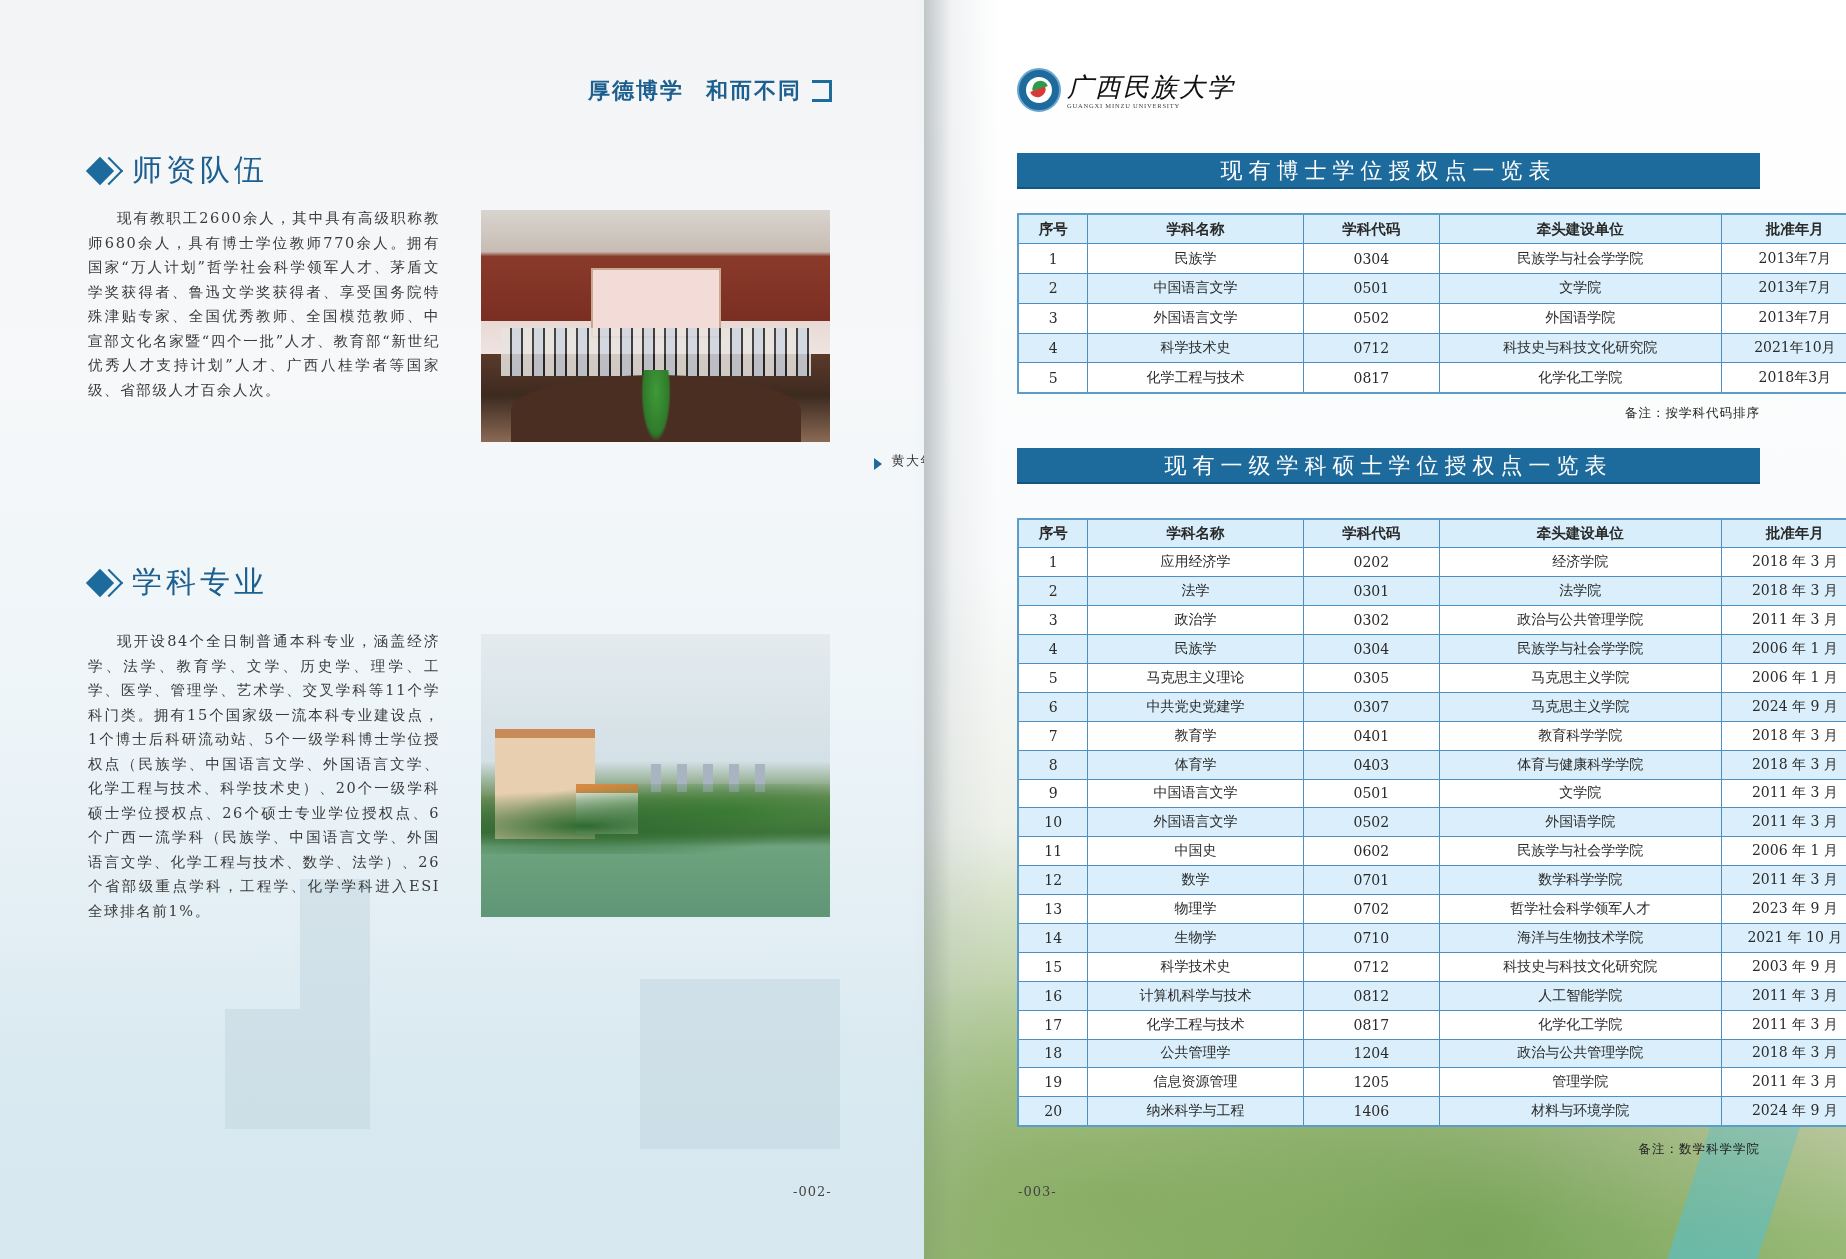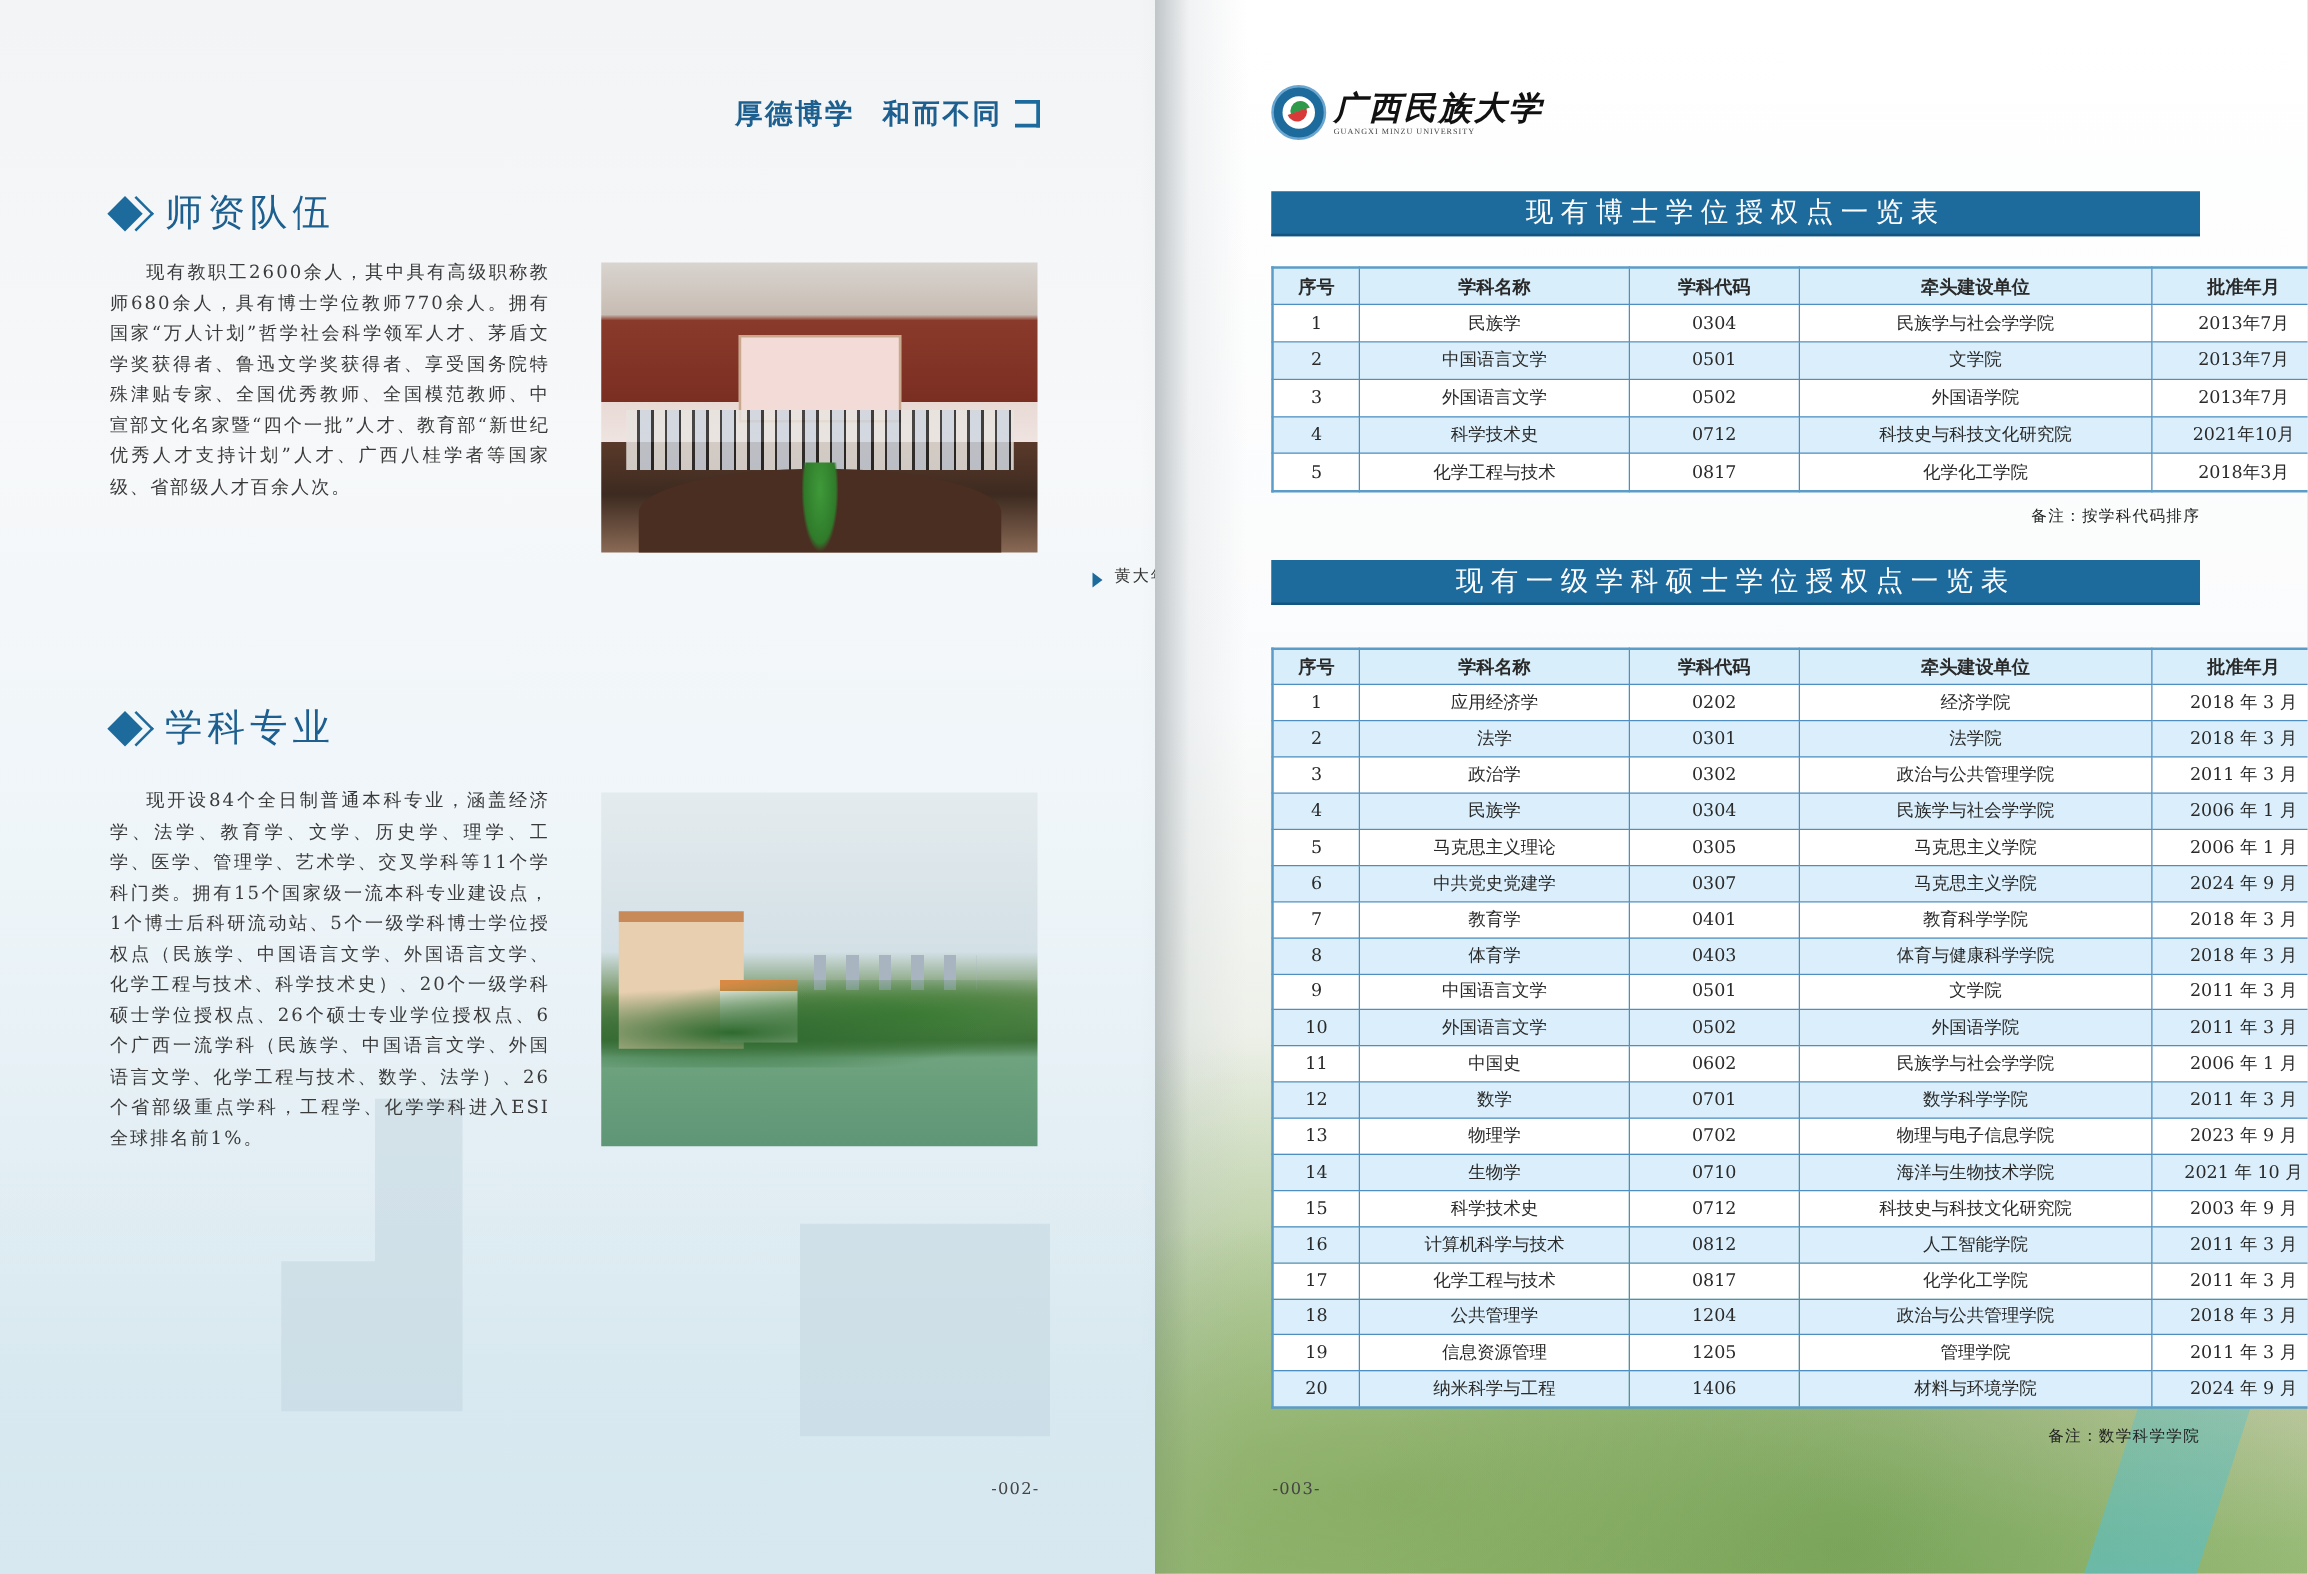--- a/index.html
+++ b/index.html
@@ -75,21 +75,21 @@
 
   .page-number { position: absolute; top: 1184px; font-size: 13px; color: #444; letter-spacing: 1px; }
 
   
   .logo { position: absolute; left: 1017px; top: 68px; display: flex; align-items: center; }
   .logo-emblem-icon { width: 44px; height: 44px; border-radius: 50%; background: #1d6a9c; position: relative; border: 2px solid #6aa6cf; }
   .logo-emblem-icon .inner { position: absolute; left: 7px; top: 7px; width: 26px; height: 26px; border-radius: 50%; background: #fff; }
   .logo-emblem-icon .wave1 { position: absolute; left: 12px; top: 11px; width: 16px; height: 8px; border-radius: 8px 8px 0 0; background: #2e9a4a; transform: rotate(-20deg); }
   .logo-emblem-icon .wave2 { position: absolute; left: 12px; top: 19px; width: 16px; height: 8px; border-radius: 0 0 8px 8px; background: #d83a3a; transform: rotate(-20deg); }
   .logo-text { margin-left: 6px; display: flex; flex-direction: column; }
-  .logo-cn { font-size: 26px; color: #111; letter-spacing: 2px; font-style: italic; font-weight: bold; line-height: 30px; font-family: "DejaVu Serif", serif; }
+  .logo-cn { font-size: 26px; color: #111; letter-spacing: 2px; font-style: italic; font-weight: normal; line-height: 30px; font-family: "DejaVu Serif", serif; }
   .logo-en { font-size: 6.5px; color: #444; letter-spacing: .8px; font-family: "Liberation Serif", serif; }
 
   .title-bar { position: absolute; left: 1017px; width: 743px; height: 36px; background: #1d6a9c; color: #fff; text-align: center; font-size: 22px; line-height: 36px; letter-spacing: 6px; border-bottom: 2px solid #145580; }
 
   .data-table { position: absolute; left: 1017px; width: 853px; border-collapse: collapse; font-size: 14px; color: #2a2a2a; }
   .data-table th, .data-table td { border: 1px solid #4e8ec0; text-align: center; padding: 0; }
   .data-table th { background: #d8eefa; font-weight: bold; font-size: 14.5px; font-family: "DejaVu Sans", "Liberation Sans", sans-serif; }
   .data-table tr.alt td { background: #daeffb; }
   .data-table td { background: #ffffff; }
   .data-table { border: 2px solid #5c9cc9; }
@@ -335,21 +335,21 @@
         <td>12</td>
         <td>数学</td>
         <td>0701</td>
         <td>数学科学学院</td>
         <td>2011 年 3 月</td>
       </tr>
       <tr>
         <td>13</td>
         <td>物理学</td>
         <td>0702</td>
-        <td>物理与电子信息学院</td>
+        <td>哲学社会科学领军人才</td>
         <td>2023 年 9 月</td>
       </tr>
       <tr class="alt">
         <td>14</td>
         <td>生物学</td>
         <td>0710</td>
         <td>海洋与生物技术学院</td>
         <td>2021 年 10 月</td>
       </tr>
       <tr>

